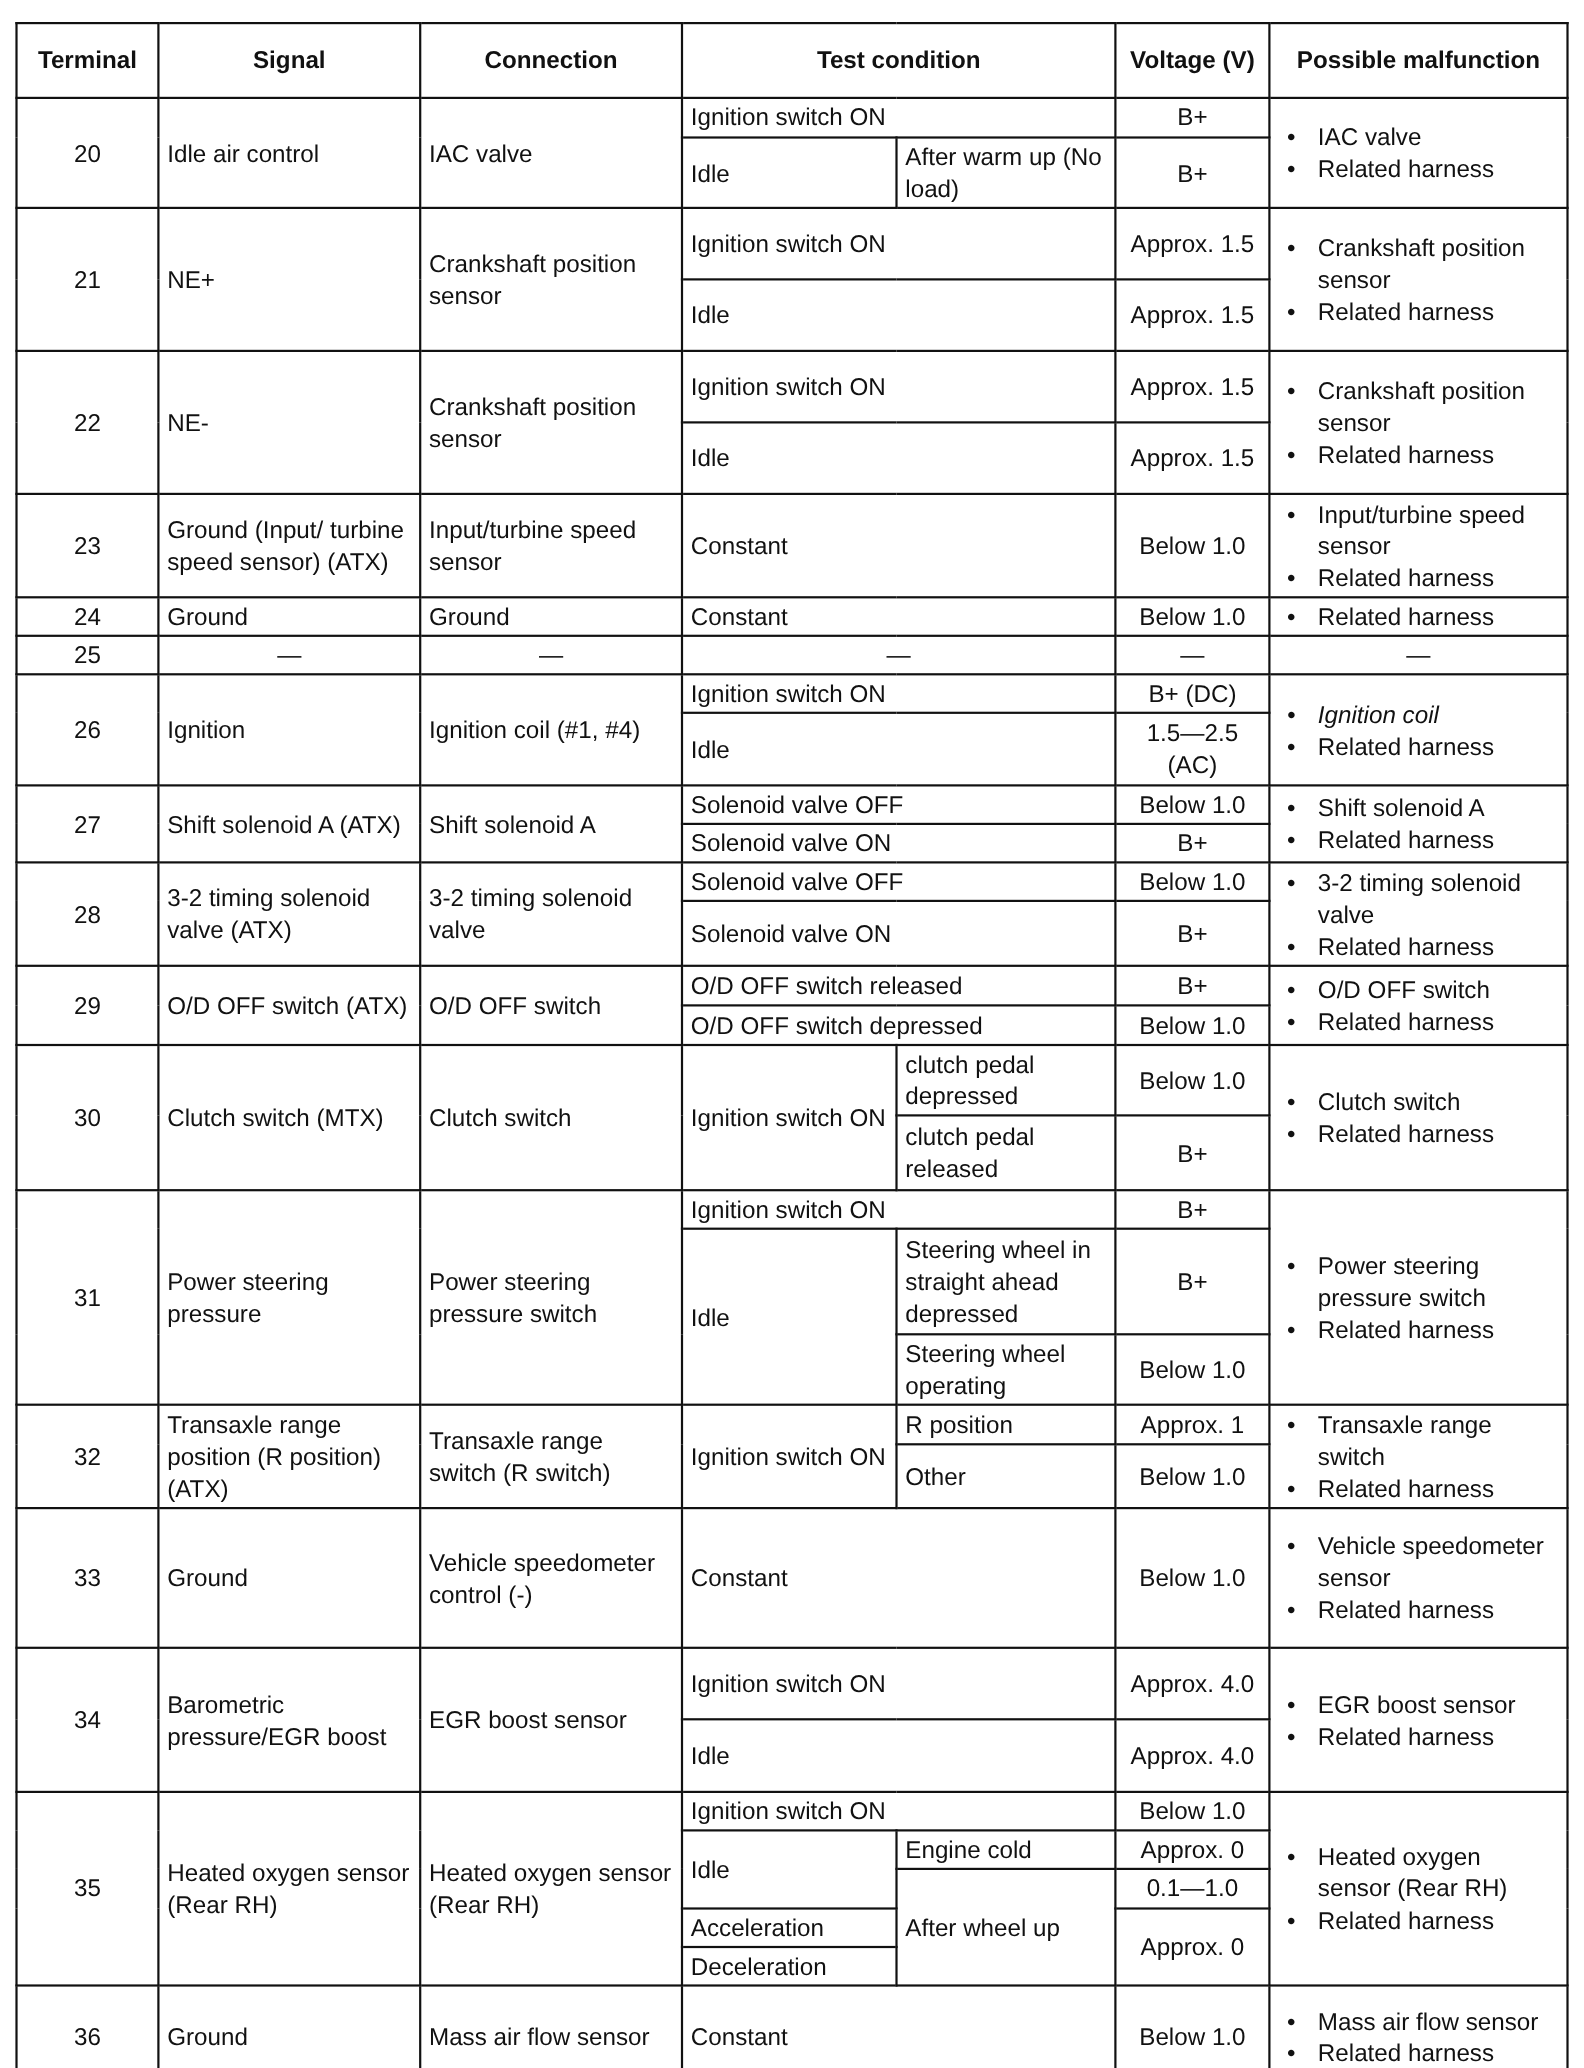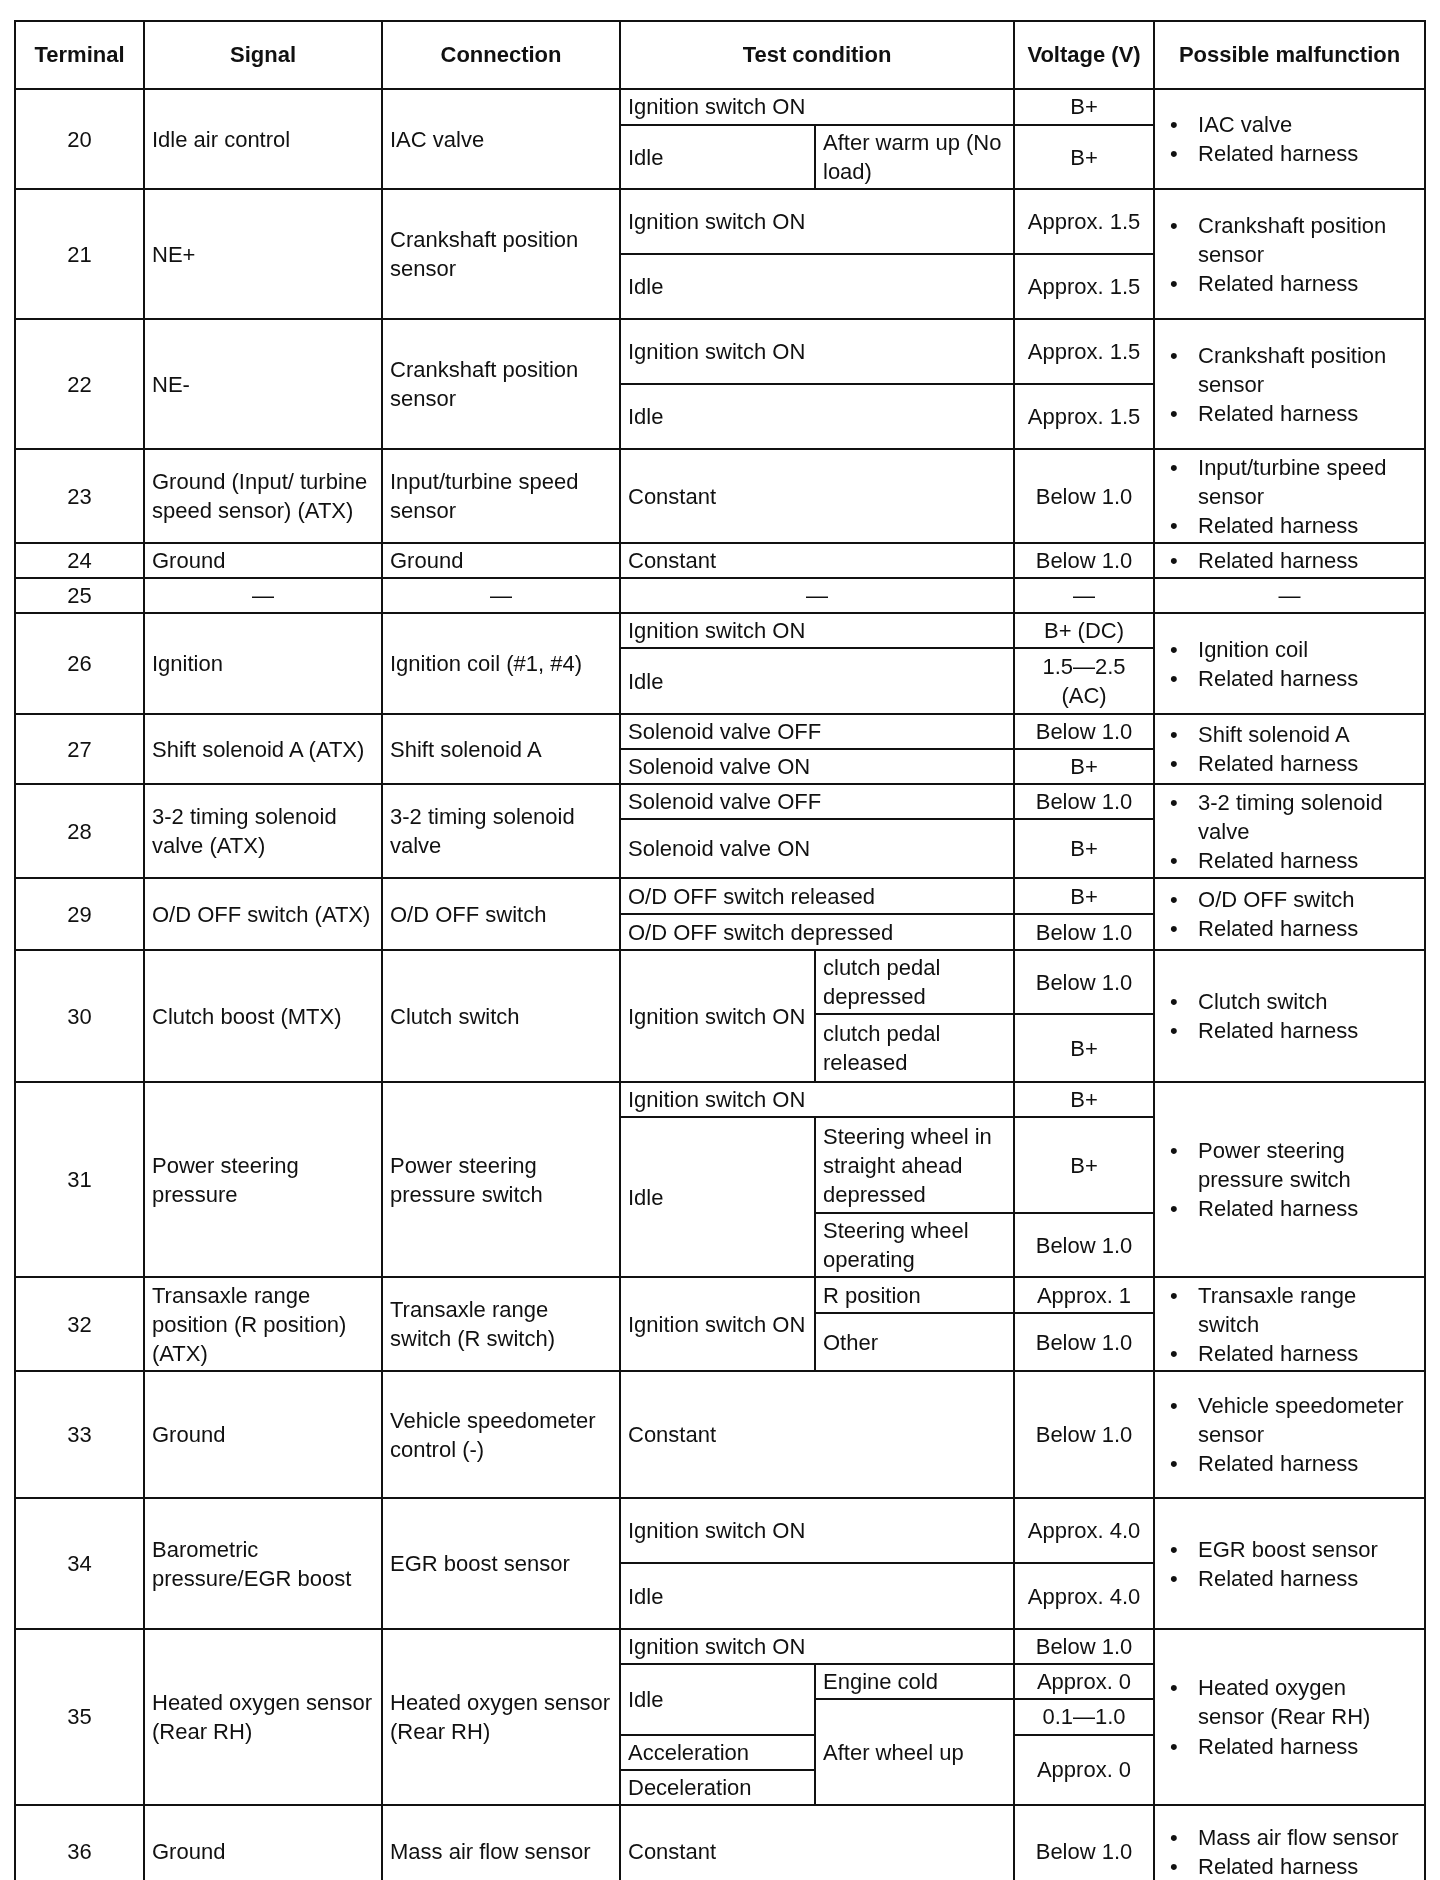--- a/index.html
+++ b/index.html
@@ -133,21 +133,21 @@
     </tr>
 
     <tr style="height:34px">
       <td rowspan="2" class="num">26</td>
       <td rowspan="2">Ignition</td>
       <td rowspan="2">Ignition coil (#1, #4)</td>
       <td colspan="2">Ignition switch ON</td>
       <td class="volt">B+ (DC)</td>
       <td rowspan="2">
           <ul class="bul">
-        <li style="">Ignition coil</li>
+        <li style="font-style:italic">Ignition coil</li>
         <li>Related harness</li>
           </ul>
         </td>
     </tr>
     <tr style="height:66px">
       <td colspan="2">Idle</td>
       <td class="volt">1.5—2.5 (AC)</td>
     </tr>
 
     <tr style="height:35px">
@@ -199,21 +199,21 @@
           </ul>
         </td>
     </tr>
     <tr style="height:36px">
       <td colspan="2">O/D OFF switch depressed</td>
       <td class="volt">Below 1.0</td>
     </tr>
 
     <tr style="height:64px">
       <td rowspan="2" class="num">30</td>
-      <td rowspan="2">Clutch boost (MTX)</td>
+      <td rowspan="2">Clutch switch (MTX)</td>
       <td rowspan="2">Clutch switch</td>
       <td rowspan="2">Ignition switch ON</td>
       <td>clutch pedal depressed</td>
       <td class="volt">Below 1.0</td>
       <td rowspan="2">
           <ul class="bul">
         <li>Clutch switch</li>
         <li>Related harness</li>
           </ul>
         </td>

